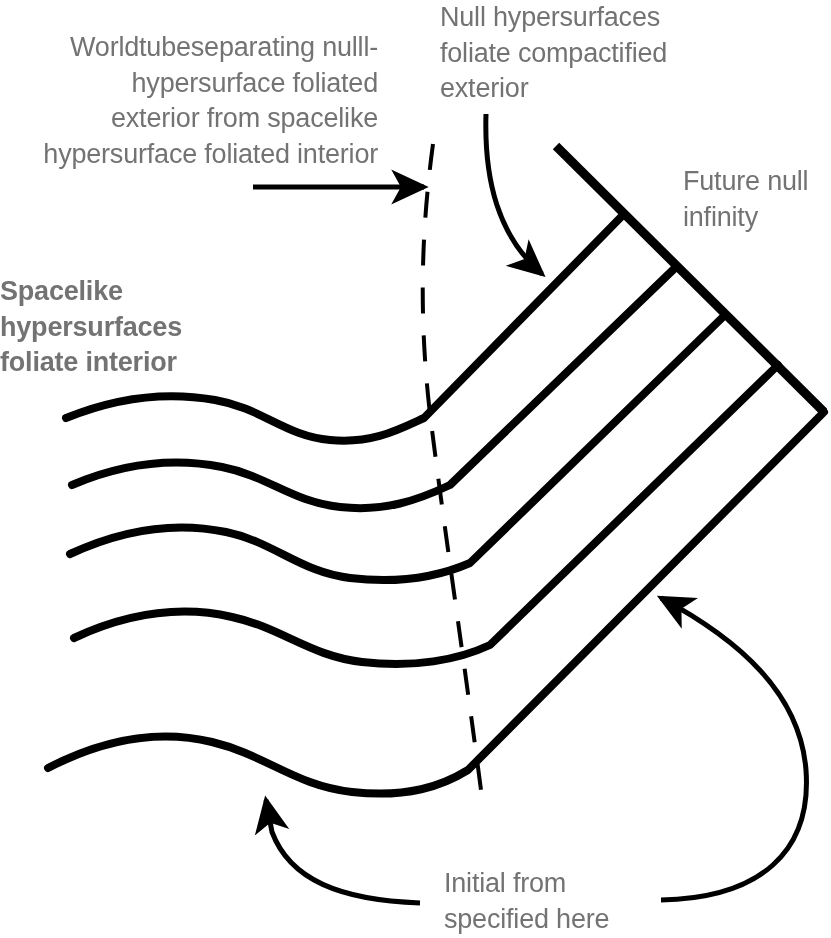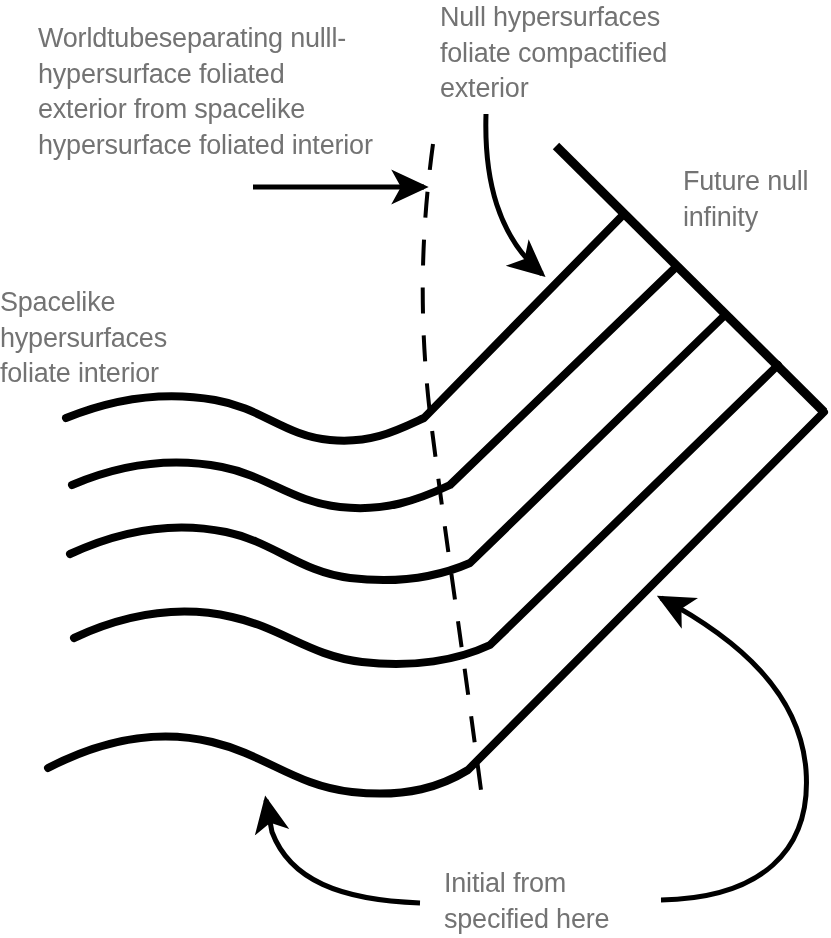--- a/index.html
+++ b/index.html
@@ -28,24 +28,24 @@
   }
   .label {
     position: absolute;
     font-family: "Liberation Sans", sans-serif;
     font-size: 27px;
     line-height: 1.32;
     color: #737373;
     white-space: pre-line;
     letter-spacing: -0.2px;
   }
-  #label-worldtube   { left: 38px;  top: 21px;  width: 340px; }
+  #label-worldtube   { left: 38px;  top: 30px;  width: 340px; text-align: right; }
   #label-null-hyper  { left: 440px; top: 0px;   width: 270px; }
   #label-future-null { left: 683px; top: 164px; width: 150px; }
-  #label-spacelike   { left: 0px;   top: 285px; width: 230px; }
+  #label-spacelike   { left: 0px;   top: 274px; width: 230px; font-weight: bold; }
   #label-initial     { left: 444px; top: 866px; width: 230px; }
 </style>
 </head>
 <body>
 
 <div id="diagram-root">
 
   <svg id="diagram-svg" viewBox="0 0 831 938" xmlns="http://www.w3.org/2000/svg">
 
     <defs>

